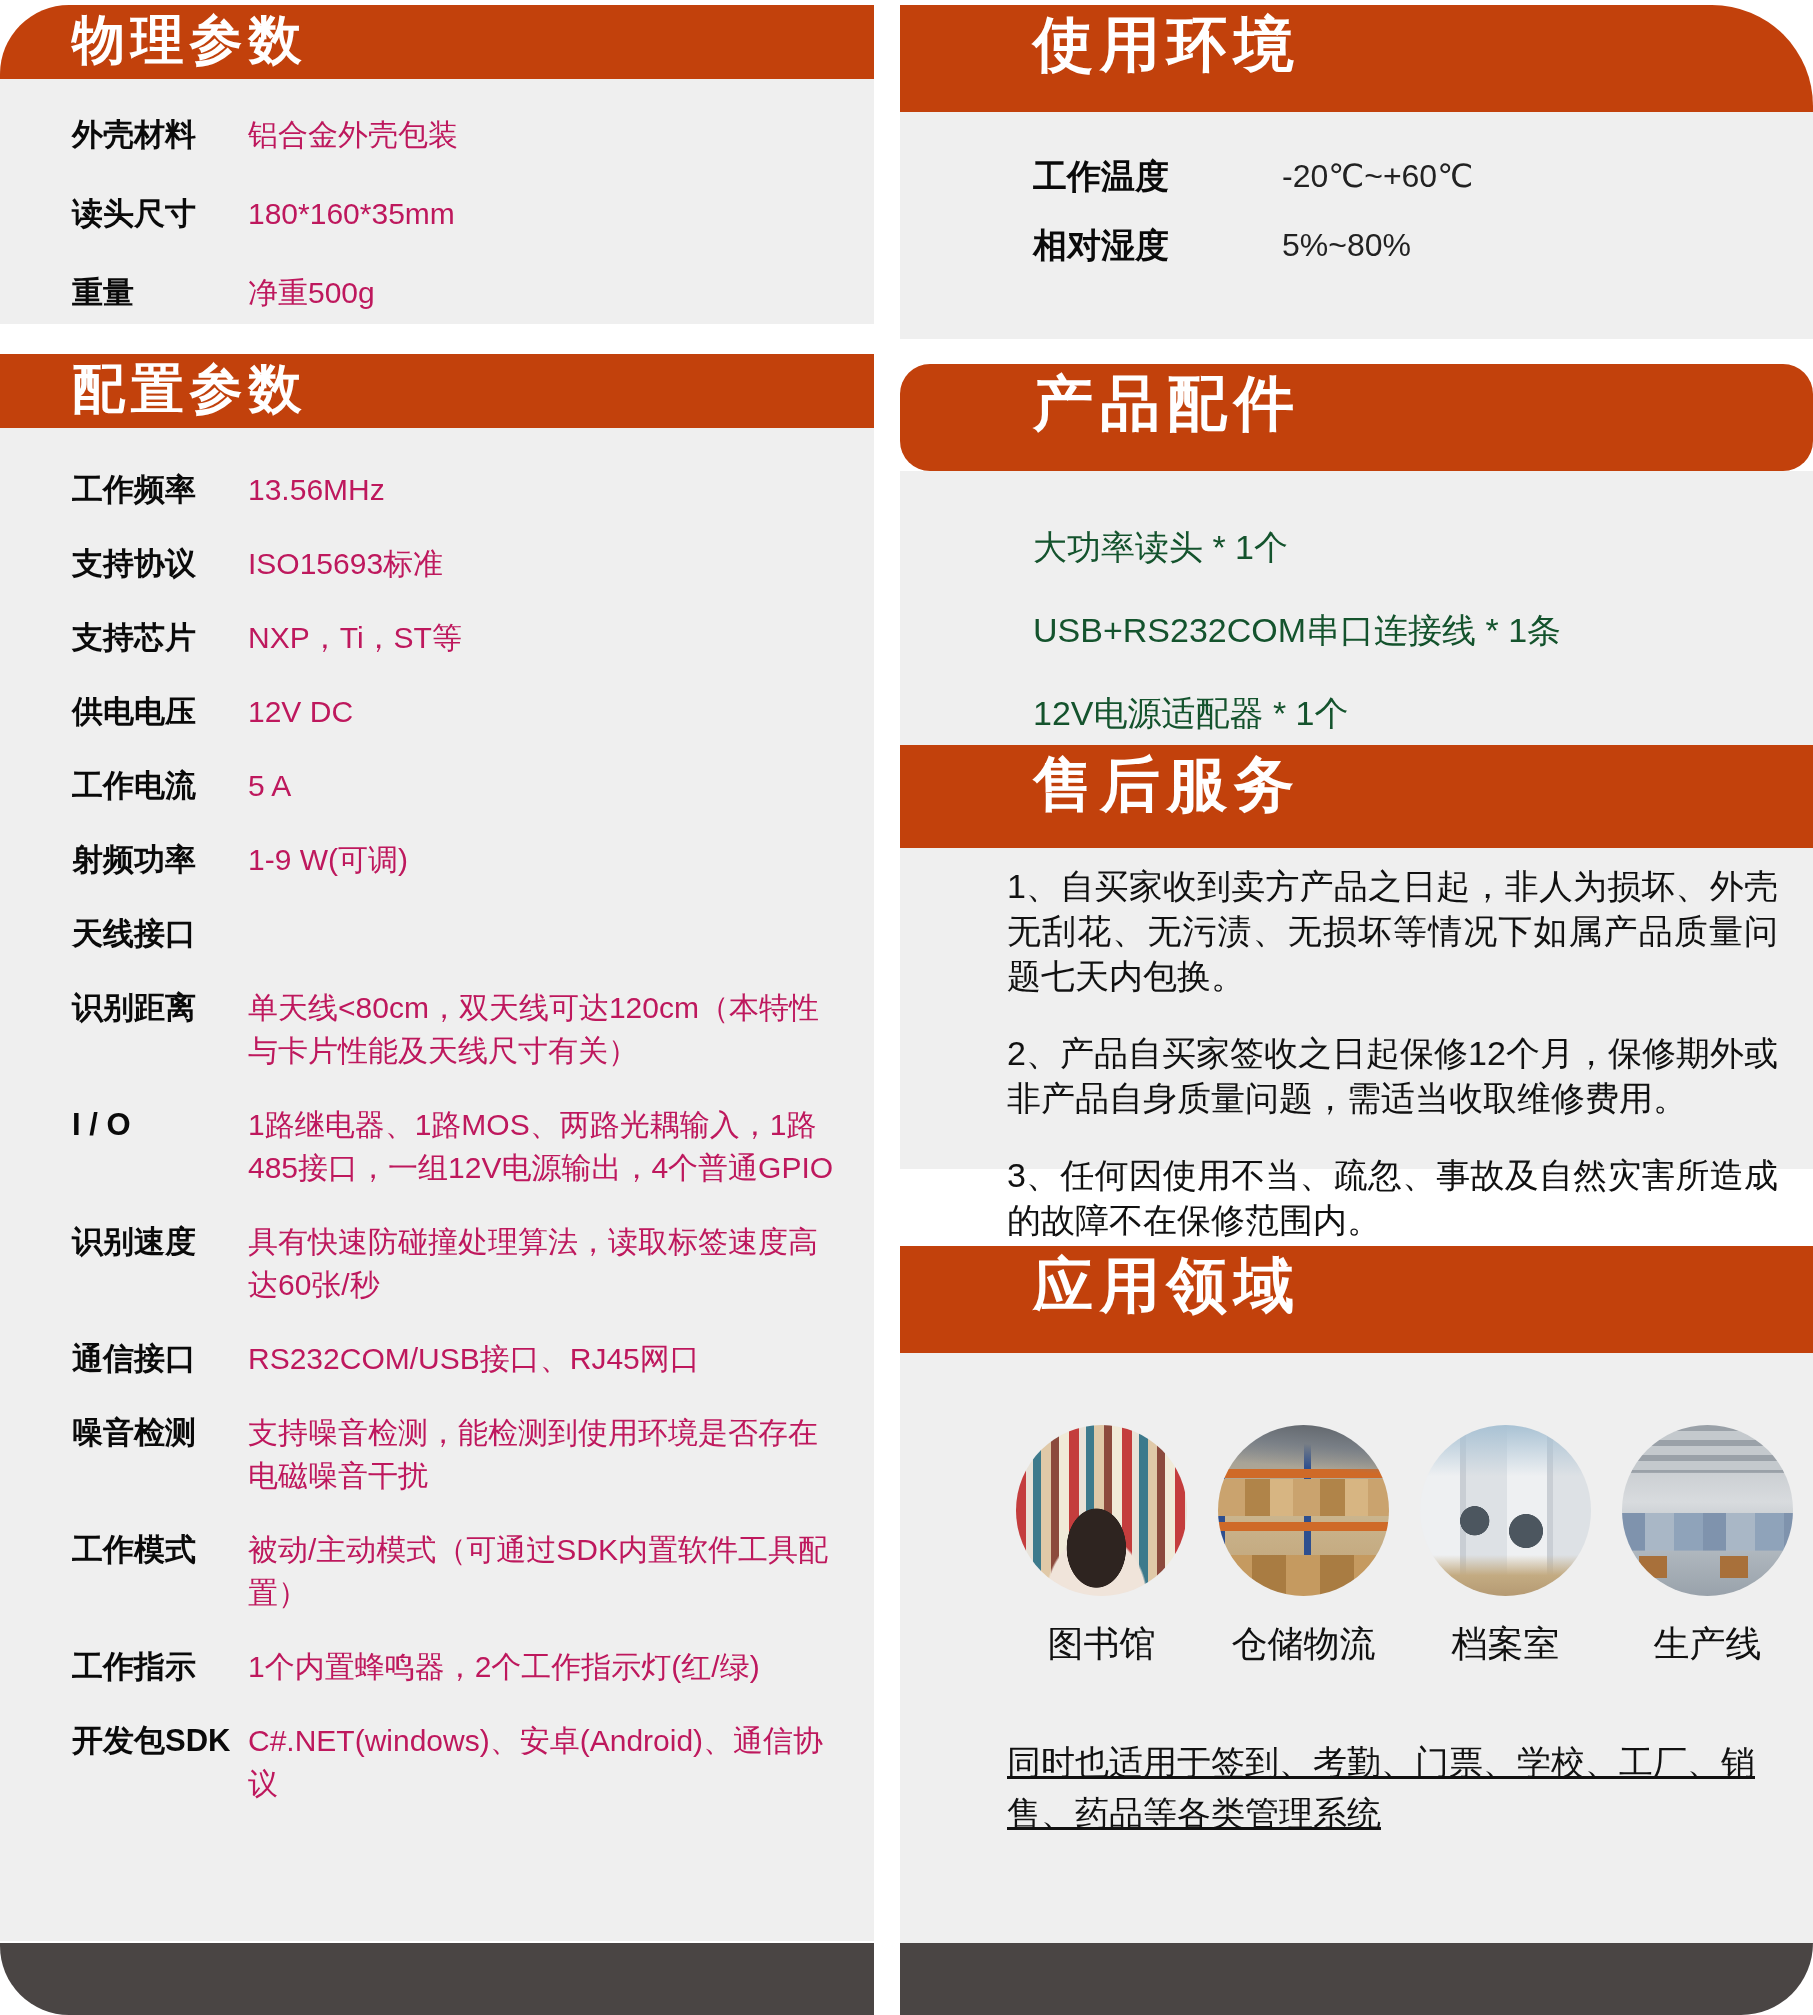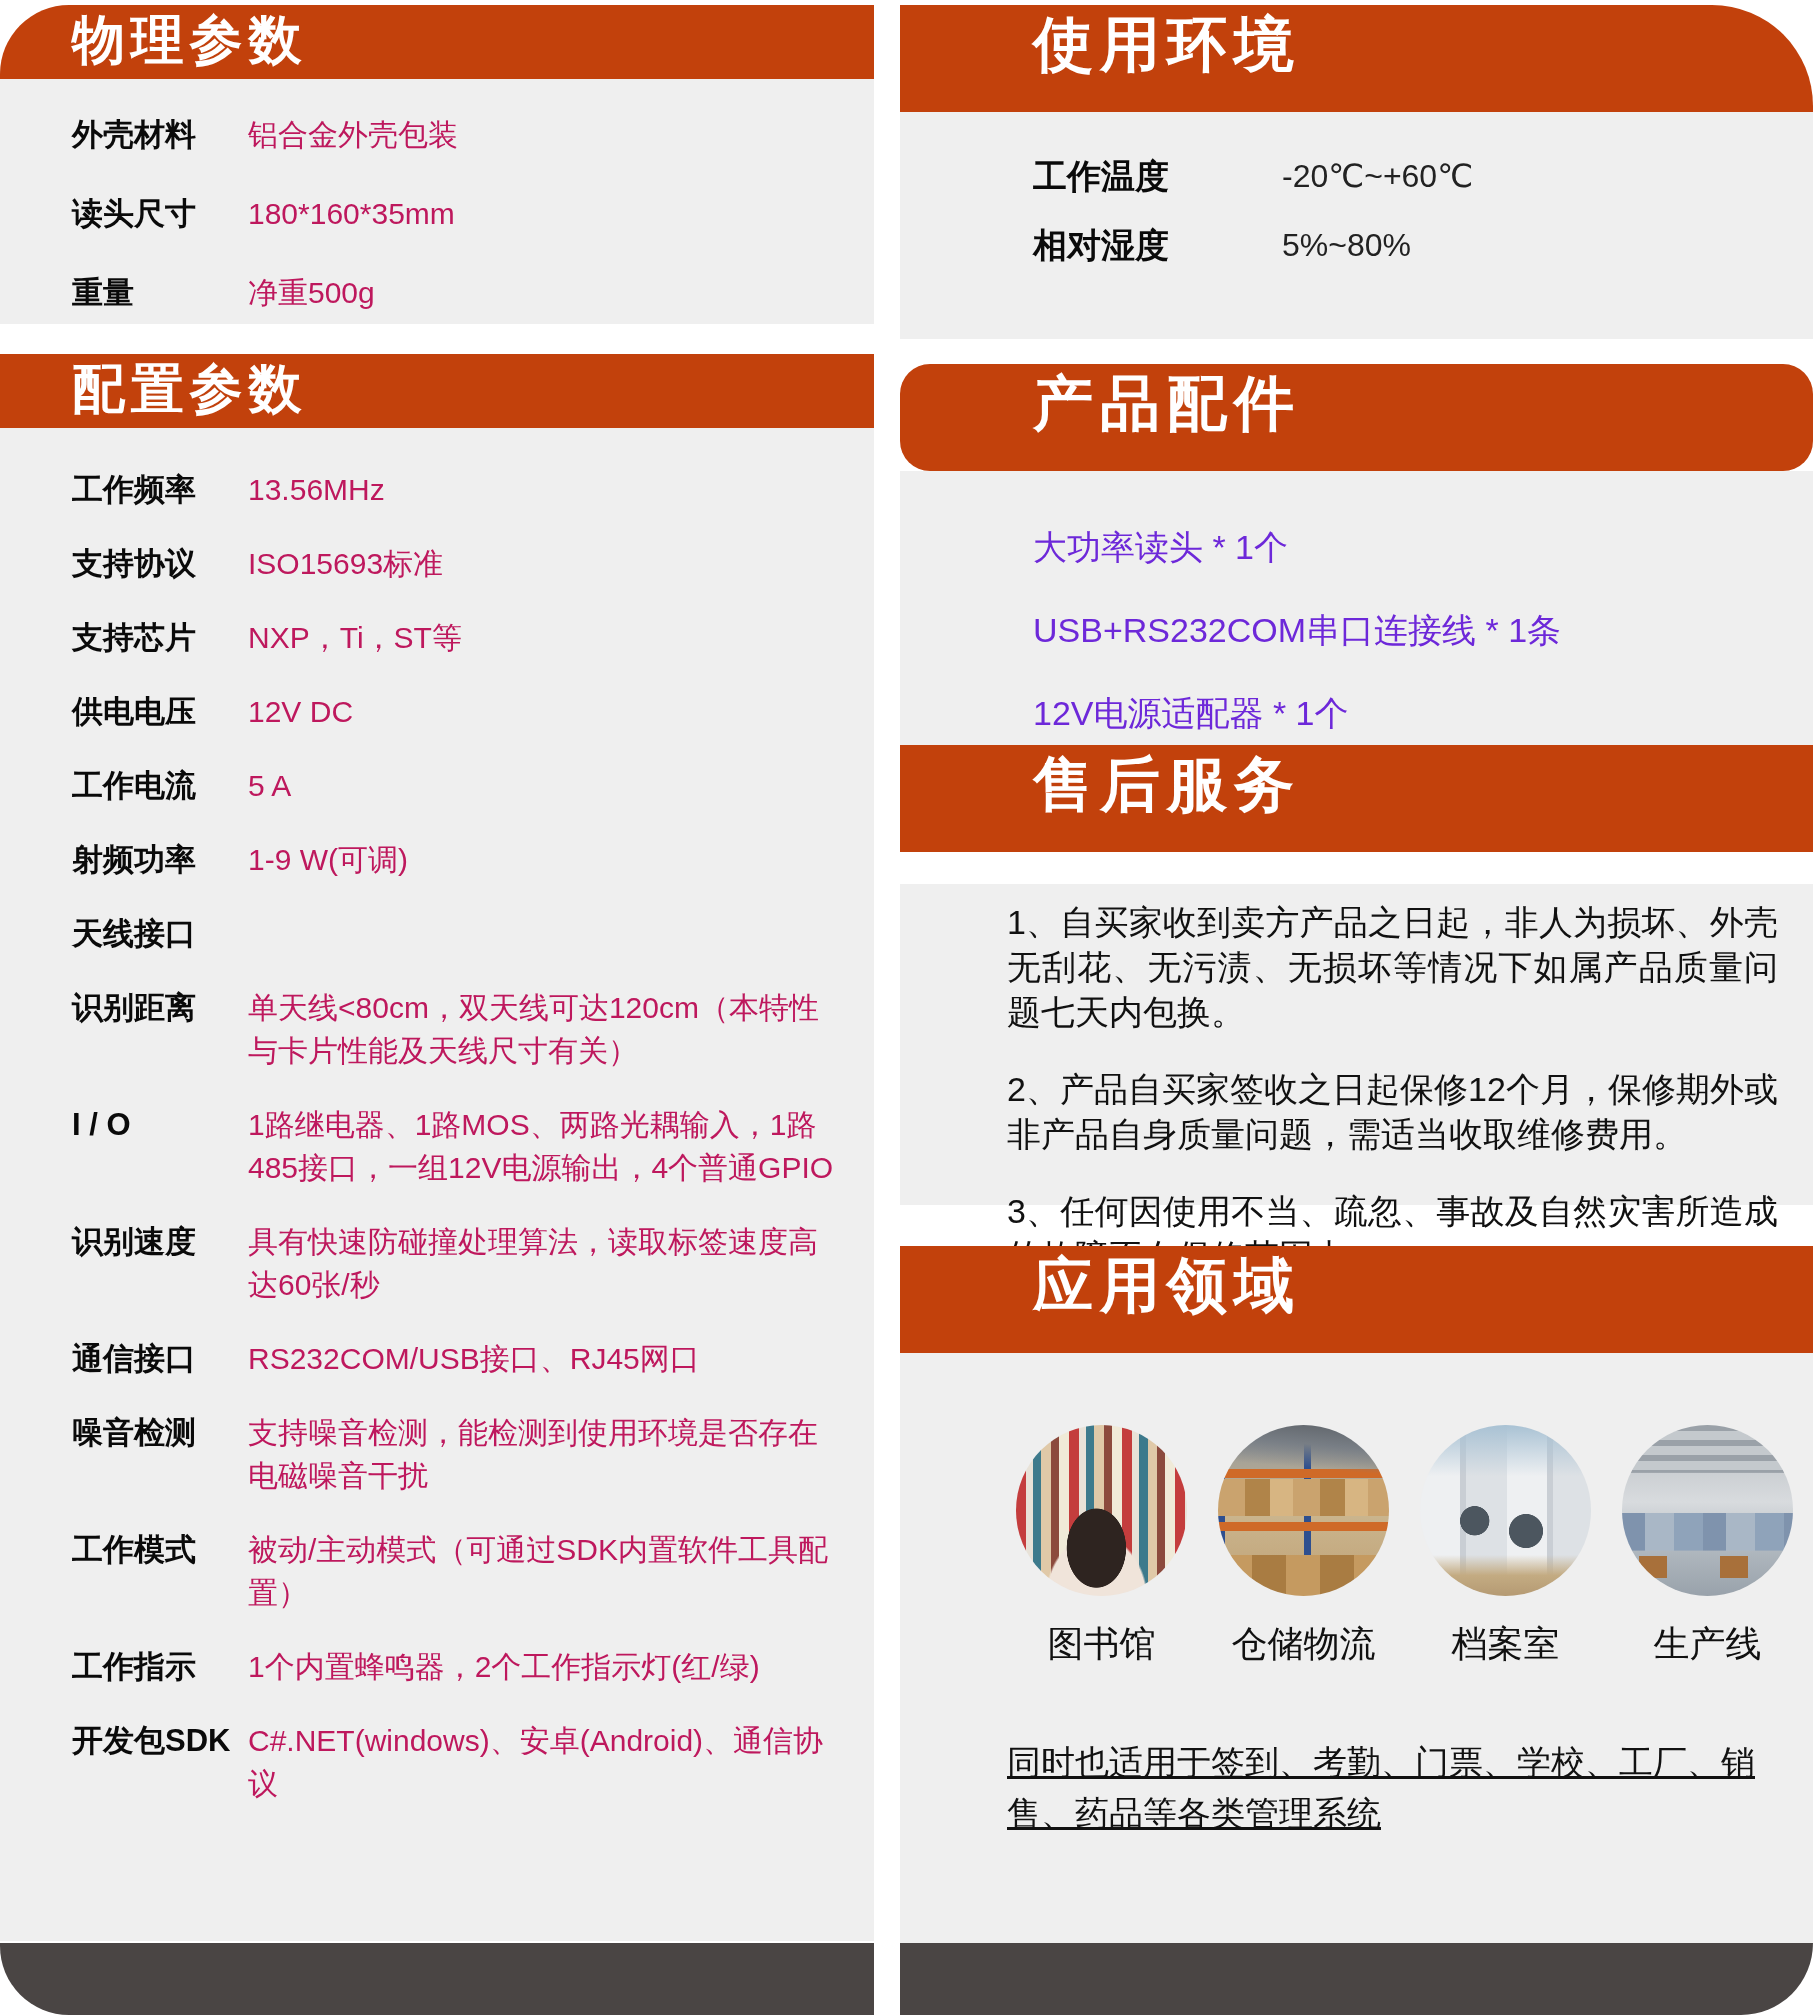--- a/index.html
+++ b/index.html
@@ -28,21 +28,21 @@
   .spec-value { font-size:30px; line-height:43px; color:#be185d; }
 
   
   .env { padding:42px 23px 0 133px; }
   .env-row { display:grid; grid-template-columns:249px 1fr; margin-bottom:24px; }
   .env-label { font-weight:700; font-size:34px; line-height:45px; color:#0a0a0a; }
   .env-value { font-size:32px; line-height:45px; color:#222222; }
 
   
   .acc { padding:53px 23px 0 133px; }
-  .acc-item { font-size:34px; line-height:46px; font-weight:500; color:#6d28d9; margin-bottom:37px; }
+  .acc-item { font-size:34px; line-height:46px; font-weight:500; color:#14532d; margin-bottom:37px; }
 
   
   .svc { padding:16px 35px 0 107px; }
   .svc-p { font-size:34px; line-height:45px; color:#111111; margin-bottom:32px; text-align:justify; }
 
   
   .apps-row { display:flex; justify-content:space-between; padding:72px 20px 0 116px; }
   .app-item { width:171px; display:flex; flex-direction:column; align-items:center; }
   .photo { width:171px; height:171px; border-radius:50%; overflow:hidden; }
   .app-label { margin-top:24px; font-size:36px; font-weight:500; color:#111111; white-space:nowrap; }
@@ -218,21 +218,21 @@
       <div class="acc-item">大功率读头 * 1个</div>
       <div class="acc-item">USB+RS232COM串口连接线 * 1条</div>
       <div class="acc-item">12V电源适配器 * 1个</div>
     </div>
   </div>
 
   <div class="bar bar-r" style="top:745px;">
     <span>售后服务</span>
   </div>
 
-  <div class="panel panel-right" style="top:884px; height:321px;">
+  <div class="panel panel-right" style="top:848px; height:321px;">
     <div class="svc">
       <p class="svc-p">1、自买家收到卖方产品之日起，非人为损坏、外壳无刮花、无污渍、无损坏等情况下如属产品质量问题七天内包换。</p>
       <p class="svc-p">2、产品自买家签收之日起保修12个月，保修期外或非产品自身质量问题，需适当收取维修费用。</p>
       <p class="svc-p">3、任何因使用不当、疏忽、事故及自然灾害所造成的故障不在保修范围内。</p>
     </div>
   </div>
 
   <div class="bar bar-r" style="top:1246px;">
     <span>应用领域</span>
   </div>

